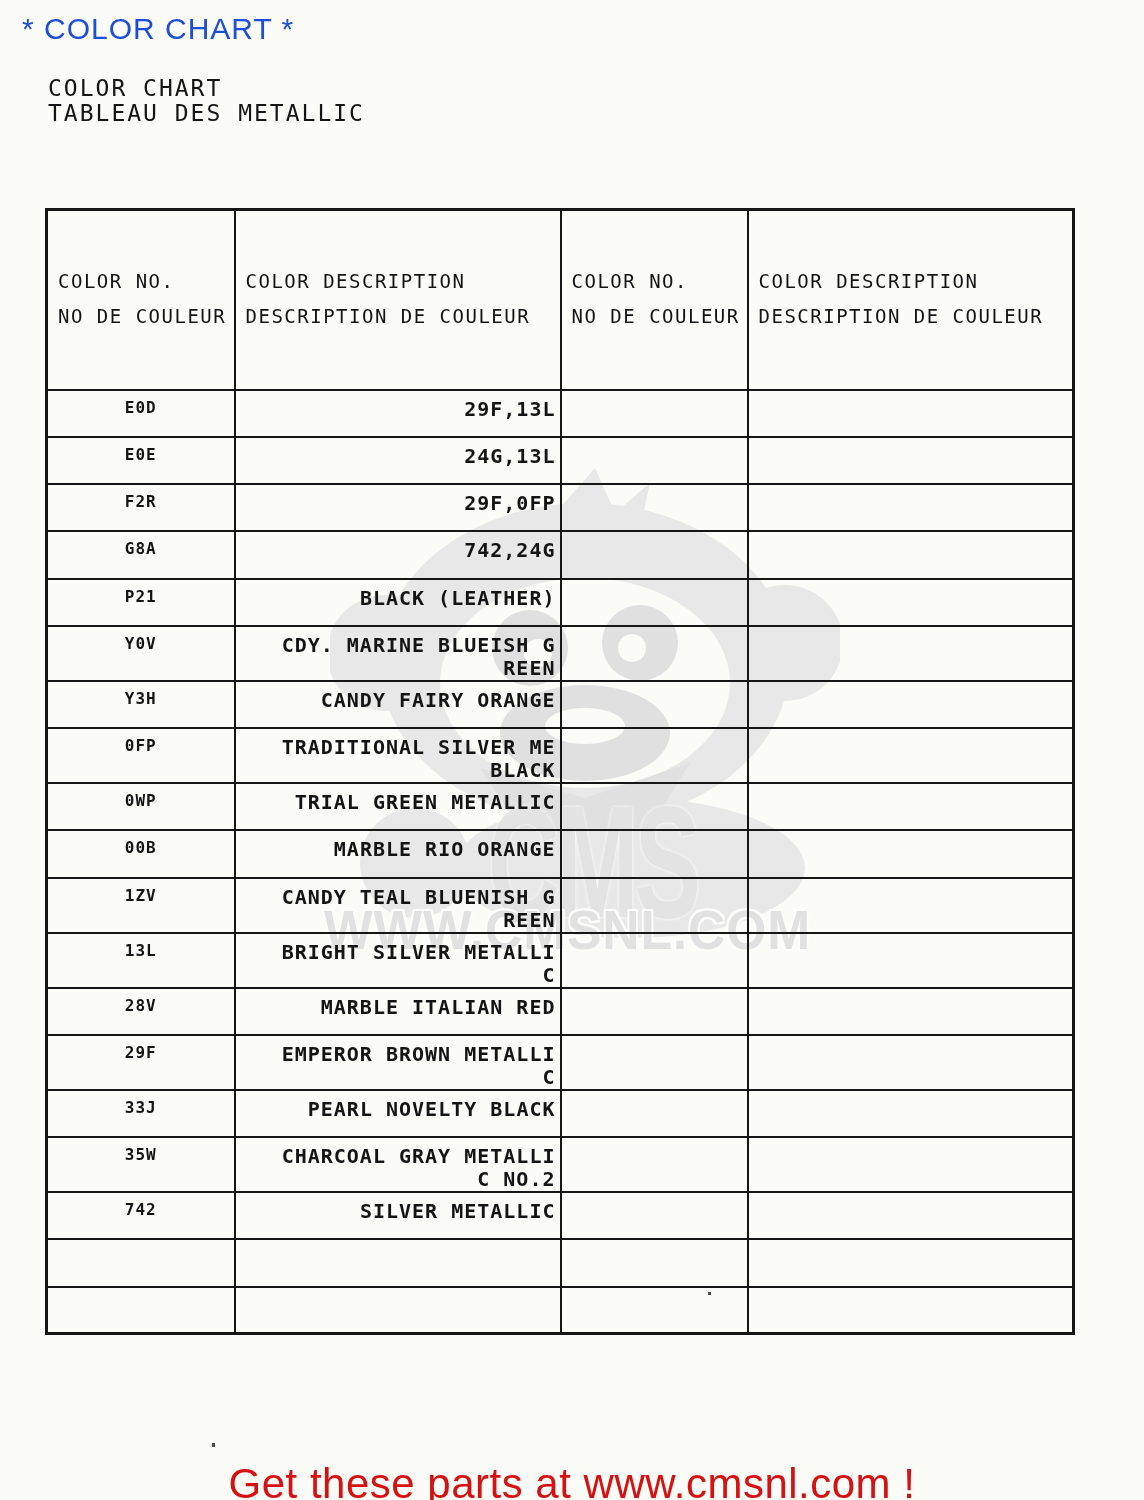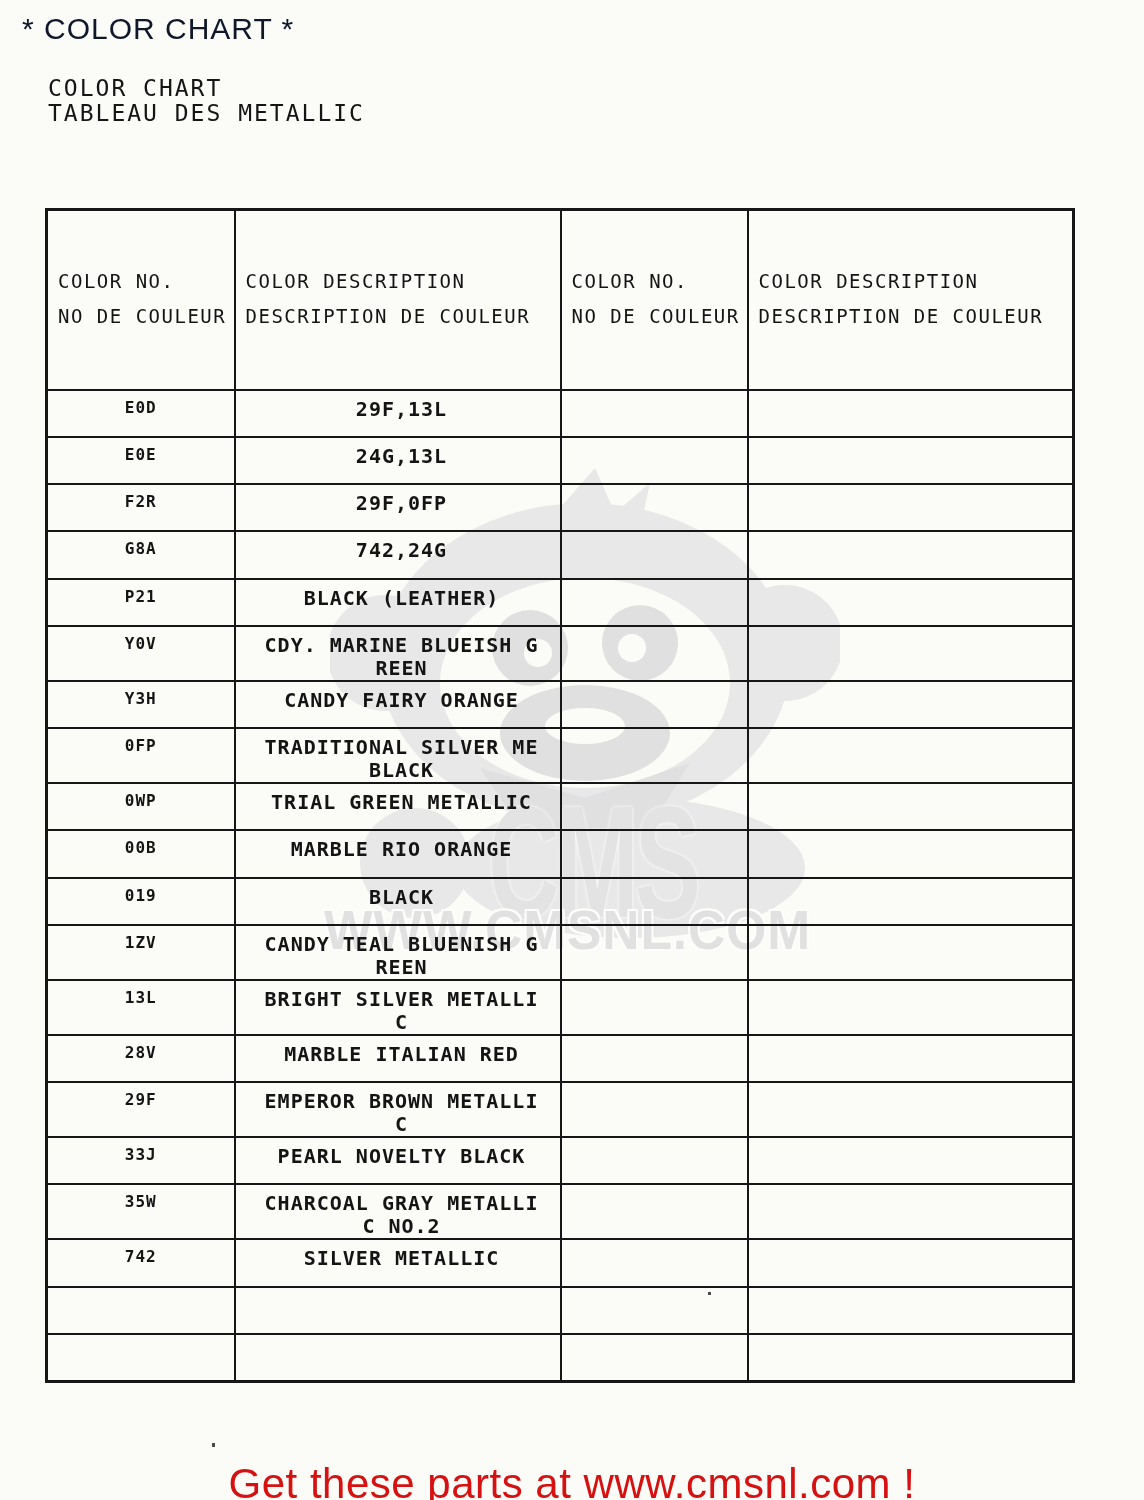--- a/index.html
+++ b/index.html
@@ -10,21 +10,21 @@
     overflow:hidden;
     font-family:"DejaVu Sans Mono", monospace;
     color:#141414;
   }
 
   
   .scan-title {
     position:absolute; left:22px; top:12px;
     font-family:"Liberation Sans", sans-serif;
     font-size:30px; letter-spacing:1px;
-    color:#0f172a;
+    color:#1d4ed8;
     z-index:2;
   }
   .heading {
     position:absolute; left:48px; top:76px;
     font-size:23px; letter-spacing:2px; line-height:25px;
     color:#151515;
     z-index:2;
     white-space:pre-line;
   }
 
@@ -71,21 +71,21 @@
     letter-spacing:1.5px; line-height:35px;
     white-space:nowrap;
   }
   td.no {
     vertical-align:top; text-align:center;
     padding-top:7px;
     font-weight:bold; font-size:16px; letter-spacing:1px;
     white-space:pre;
   }
   td.desc {
-    vertical-align:top; text-align:center;
+    vertical-align:top; text-align:right;
     padding:7px 4px 0 12px;
     font-weight:bold; font-size:20px; letter-spacing:1px;
     line-height:23px;
     white-space:pre-line;
   }
 
   
   .footer {
     position:absolute; left:0; top:1440px; width:1144px;
     text-align:center;
@@ -230,26 +230,20 @@
     <td class="desc"></td>
   </tr>
 
   <tr>
     <td class="no">00B</td>
     <td class="desc">MARBLE RIO ORANGE</td>
     <td class="no"></td>
     <td class="desc"></td>
   </tr>
 
-  <tr>
-    <td class="no">019</td>
-    <td class="desc">BLACK</td>
-    <td class="no"></td>
-    <td class="desc"></td>
-  </tr>
 
   <tr>
     <td class="no">1ZV</td>
     <td class="desc">CANDY TEAL BLUENISH G
 REEN</td>
     <td class="no"></td>
     <td class="desc"></td>
   </tr>
 
   <tr>

